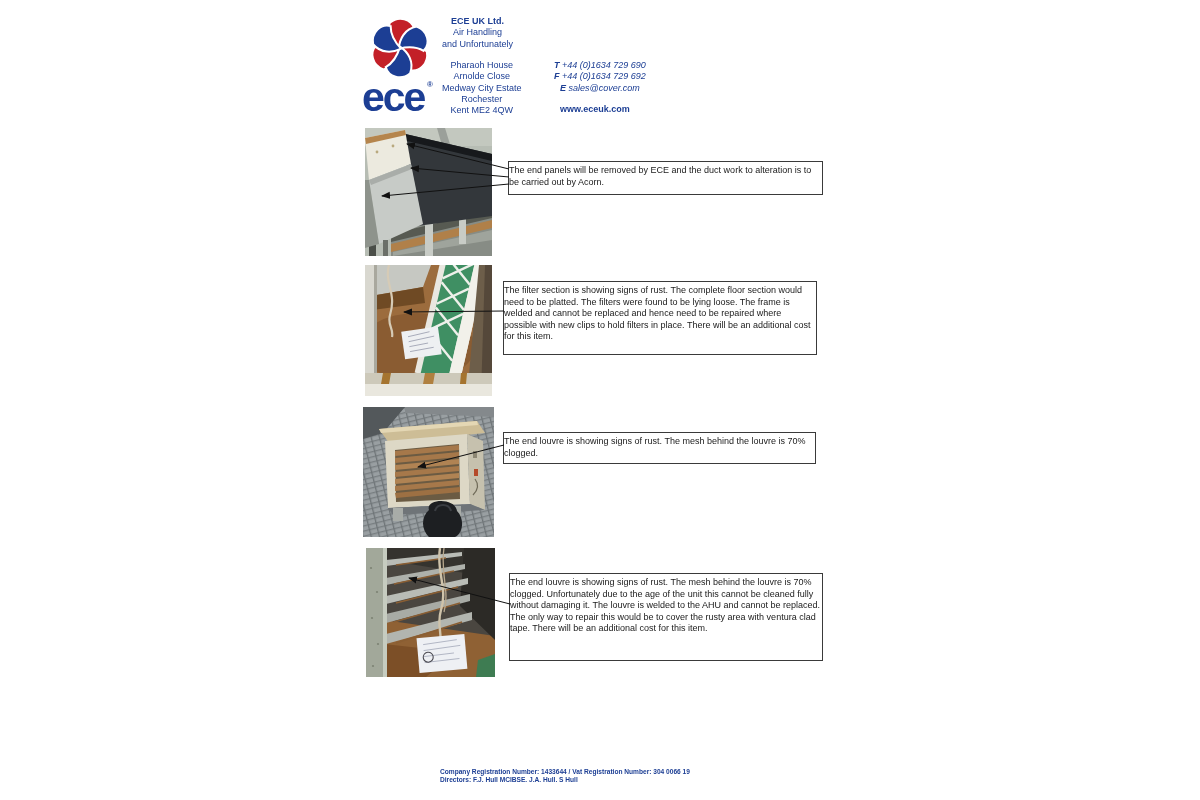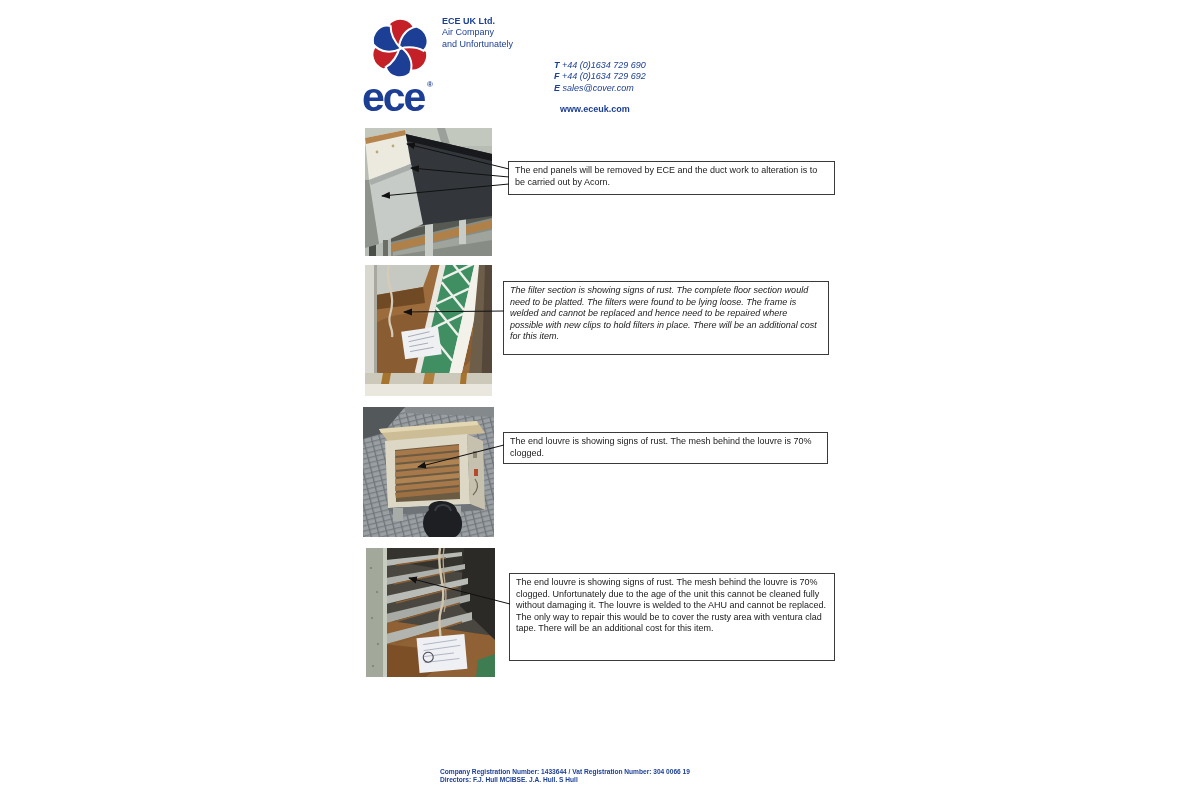--- a/index.html
+++ b/index.html
@@ -4,41 +4,41 @@
 <style>
   html,body{margin:0;padding:0;background:#fff;}
   .page{position:relative;width:1200px;height:800px;background:#fff;overflow:hidden;
         font-family:"Liberation Sans",sans-serif;color:#1a1a1a;}
 
   
   .logo-swirl{position:absolute;left:366px;top:12px;width:68px;height:72px;}
   .wordmark{position:absolute;left:362px;top:76px;width:76px;height:44px;
             font-weight:bold;font-size:41px;line-height:42px;letter-spacing:-2px;color:#1c3e94;}
   .regmark{position:absolute;left:427px;top:80px;font-size:8px;color:#1c3e94;font-weight:bold;}
-  .hcol{position:absolute;font-size:9px;line-height:11.3px;color:#1c3e94;}
+  .hcol{position:absolute;font-size:9px;line-height:11.3px;color:#1c3e94;text-align:center;}
   .company-col{left:442px;top:16px;}
   .company-name{font-weight:bold;}
   .address-col{left:442px;top:60px;}
   .contact-col{left:554px;top:60px;font-style:italic;}
   .contact-col b{font-weight:bold;}
   .website{left:560px;top:104px;font-weight:bold;}
 
   
   .photo{position:absolute;overflow:hidden;}
   .photo svg{display:block;}
   .p1{left:365px;top:128px;width:127px;height:128px;}
   .p2{left:365px;top:265px;width:127px;height:131px;}
   .p3{left:363px;top:407px;width:131px;height:130px;}
   .p4{left:366px;top:548px;width:129px;height:129px;}
 
   
   .note{position:absolute;border:1px solid #3a3a3a;background:#fff;
-        font-size:9px;line-height:11.6px;padding:3px 6px;color:#1a1a1a;}
+        font-size:9px;line-height:11.6px;padding:3px 0;color:#1a1a1a;}
   .n1{left:508px;top:161px;width:313px;height:26px;}
-  .n2{left:503px;top:281px;width:312px;height:66px;font-style:italic;}
+  .n2{left:503px;top:281px;width:312px;height:66px;}
   .n3{left:503px;top:432px;width:311px;height:24px;}
   .n4{left:509px;top:573px;width:312px;height:80px;}
 
   
   .arrows{position:absolute;left:0;top:0;pointer-events:none;}
 
   
   .footer{position:absolute;left:440px;top:768px;font-size:6.6px;line-height:8.2px;
           color:#1c3e94;font-weight:bold;white-space:nowrap;}
 </style>
@@ -59,24 +59,31 @@
         <path d="M50,52 C38,44 29,30 35,13 C48,2 67,7 71,22 C62,27 54,38 50,52 Z" transform="rotate(180 50 50)"></path>
         <path d="M50,52 C38,44 29,30 35,13 C48,2 67,7 71,22 C62,27 54,38 50,52 Z" transform="rotate(300 50 50)"></path>
       </g>
     </g>
   </svg>
   <div class="wordmark">ece</div>
   <div class="regmark">®</div>
 
   <div class="hcol company-col">
     <div class="company-name">ECE UK Ltd.</div>
-    <div>Air Company</div>
+    <div>Air Handling</div>
     <div>and Unfortunately</div>
   </div>
 
+  <div class="hcol address-col">
+    <div>Pharaoh House</div>
+    <div>Arnolde Close</div>
+    <div>Medway City Estate</div>
+    <div>Rochester</div>
+    <div>Kent ME2 4QW</div>
+  </div>
 
   <div class="hcol contact-col">
     <div><b>T</b> <span>+44 (0)1634 729 690</span></div>
     <div><b>F</b> <span>+44 (0)1634 729 692</span></div>
     <div><b>E</b> <span>sales@cover.com</span></div>
   </div>
 
   <div class="hcol website">www.eceuk.com</div>
 
   <div class="photo p1">

